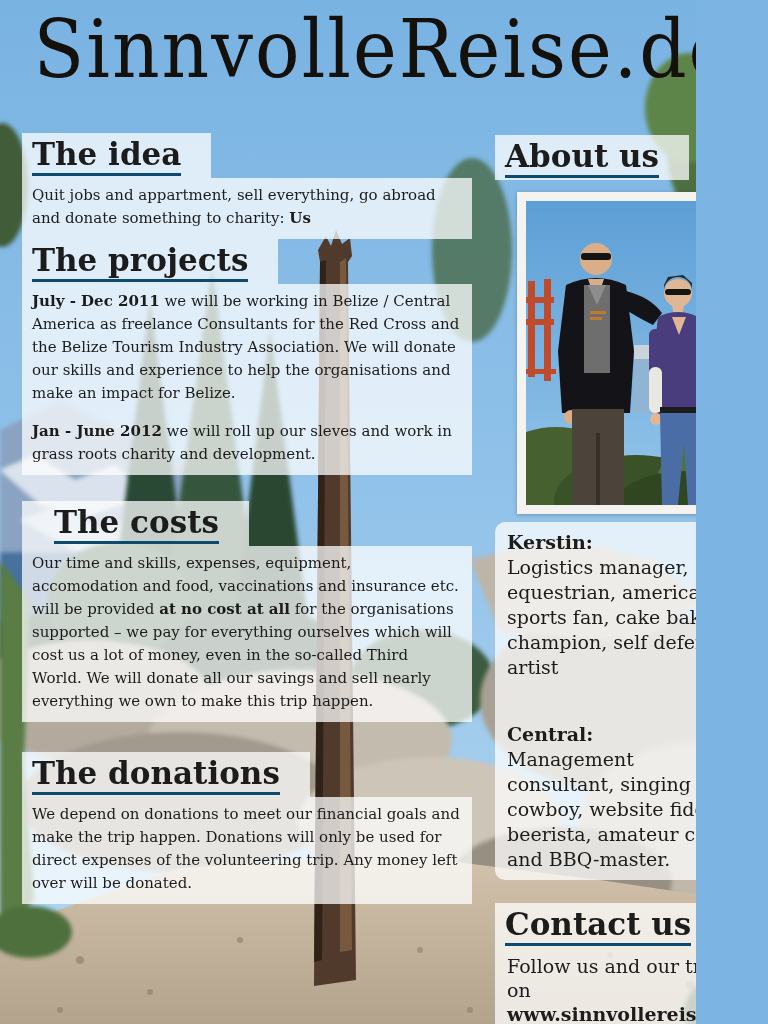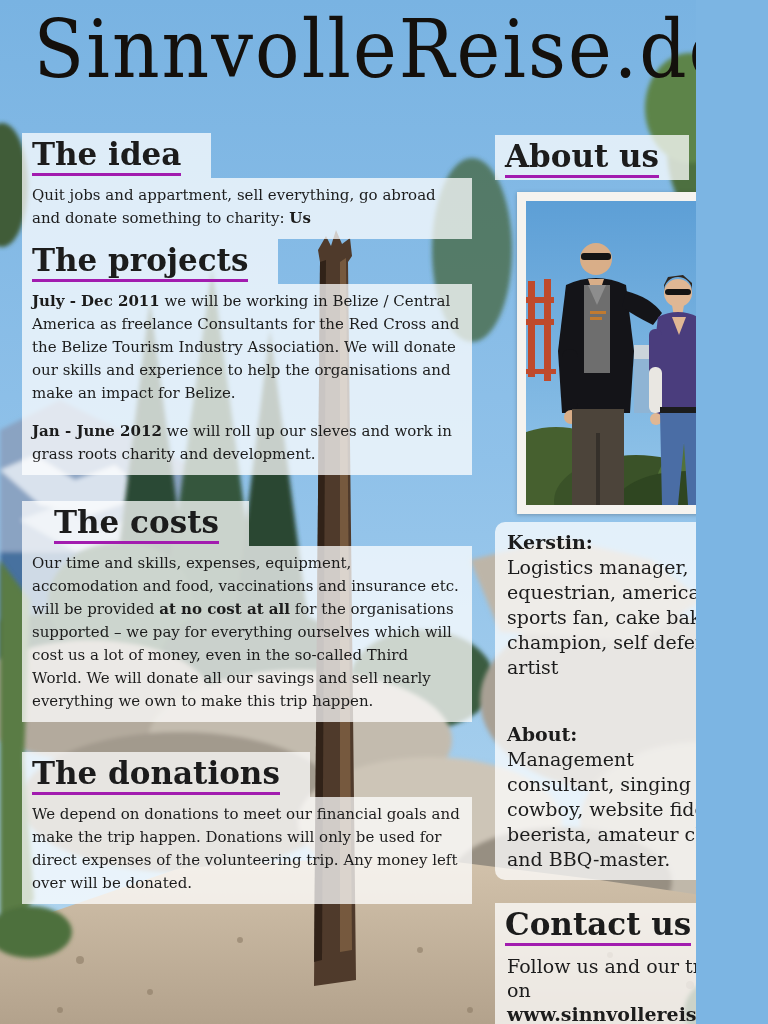--- a/index.html
+++ b/index.html
@@ -11,21 +11,21 @@
   .title{position:absolute;left:0;top:6px;width:768px;margin:0;text-align:center;
          font-size:74px;font-weight:400;letter-spacing:2px;color:#14100c;
          font-family:"DejaVu Serif",serif;transform:scaleY(1.08);}
 
   .col{position:absolute;}
   .col-left{left:22px;top:133px;width:450px;}
   .col-right{left:495px;top:135px;width:256px;}
 
   .hbox{display:table;margin:0;background:rgba(255,255,255,0.74);
         padding:4px 30px 7px 10px;font-size:31px;font-weight:bold;line-height:1.1;}
-  .hd{border-bottom:3px solid #a21caf;padding-bottom:1px;}
+  .hd{border-bottom:3px solid #0c4a6e;padding-bottom:1px;}
 
   .box{background:rgba(255,255,255,0.74);}
   p.body{margin:0;padding:6px 10px 9px 10px;font-size:15px;line-height:23px;}
   .col-right p.body{font-size:19px;line-height:24px;padding:6px 10px 8px 12px;}
 
   .mt-idea{margin-top:0;}
   .mt-projects{}
   .mt-p2{margin-top:17px;}
   .mt-costs{margin-top:26px;padding-left:32px;}
   .mt-donations{margin-top:30px;}
@@ -217,21 +217,21 @@
         </g>
       </svg>
     </div>
 
     <div class="box people">
       <div>
         <div class="person-name">Kerstin:</div>
         <div class="person-desc">Logistics manager, equestrian, american sports fan, cake baking champion, self defense artist</div>
       </div>
       <div class="person-holger">
-        <div class="person-name">About:</div>
+        <div class="person-name">Central:</div>
         <div class="person-desc">Management consultant, singing cowboy, website fiddler, beerista, amateur chef and BBQ-master.</div>
       </div>
     </div>
 
     <h2 class="hbox mt-contact">
         <span class="hd">Contact us</span>
       </h2>
     <p class="body box"><span>Follow us and our trip on </span><b>www.sinnvollereise.de</b><span> from planning and fundraising all the way to Belize and back.</span></p>
   </div>
 

